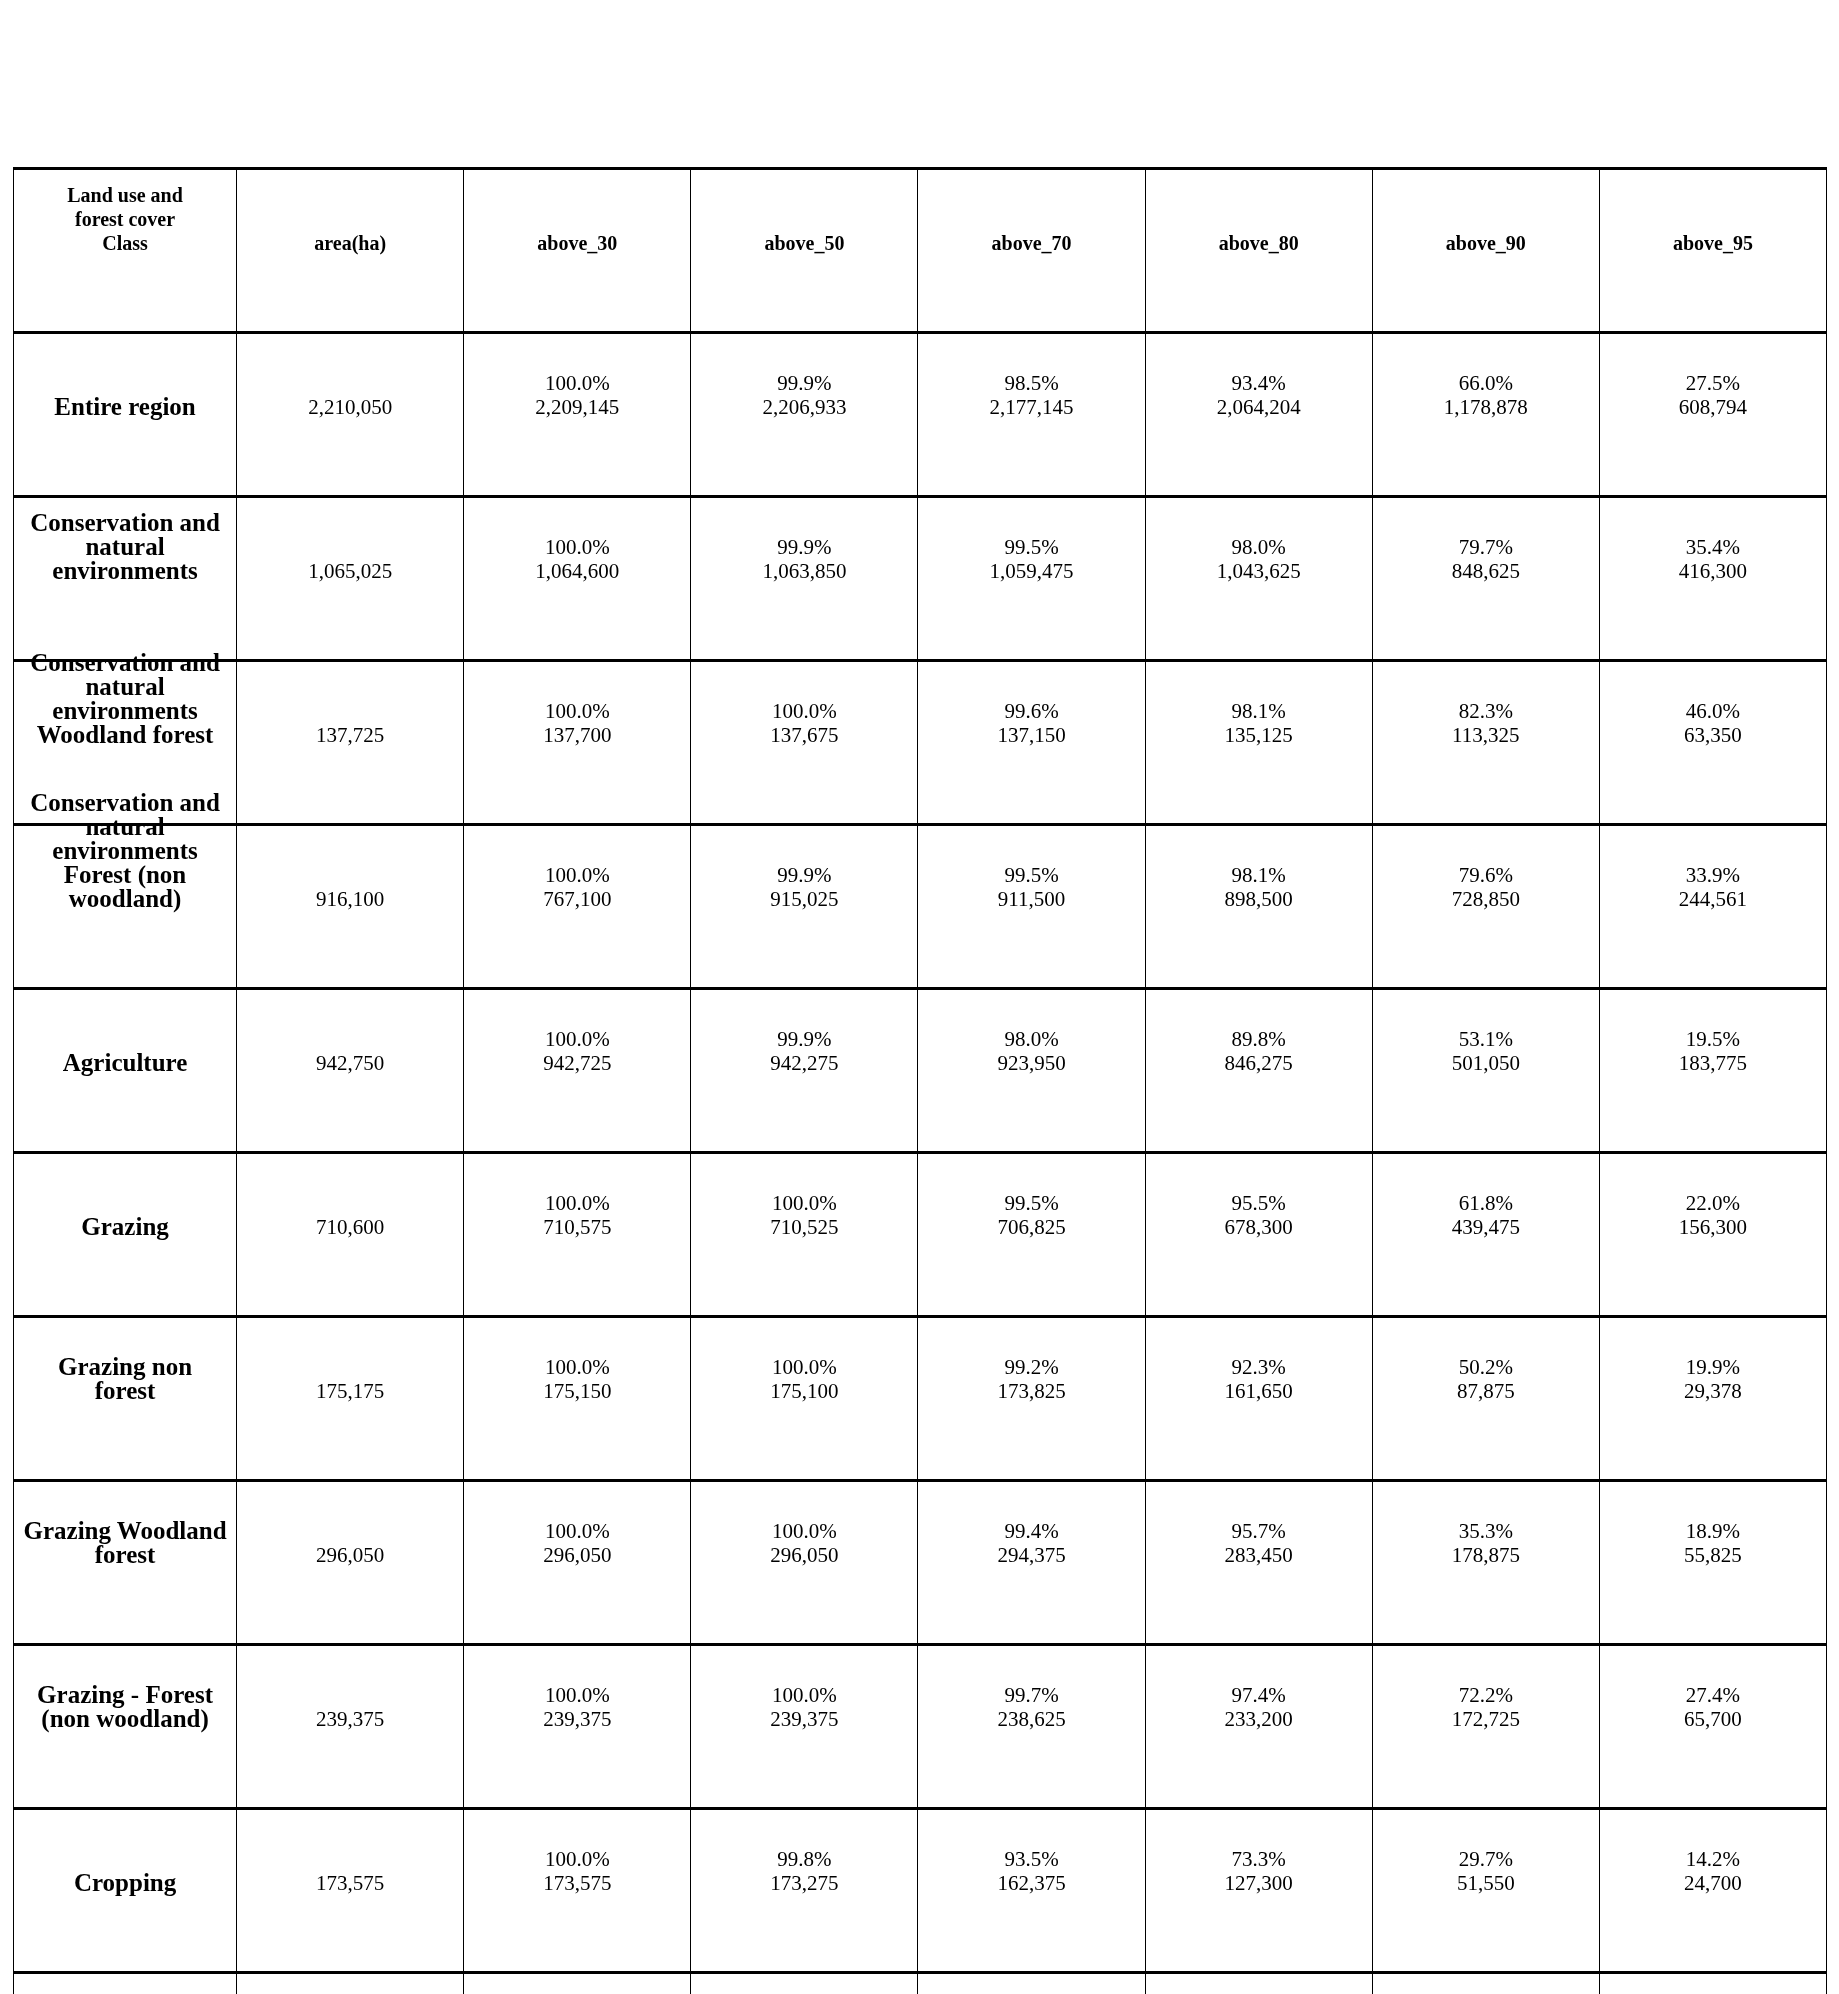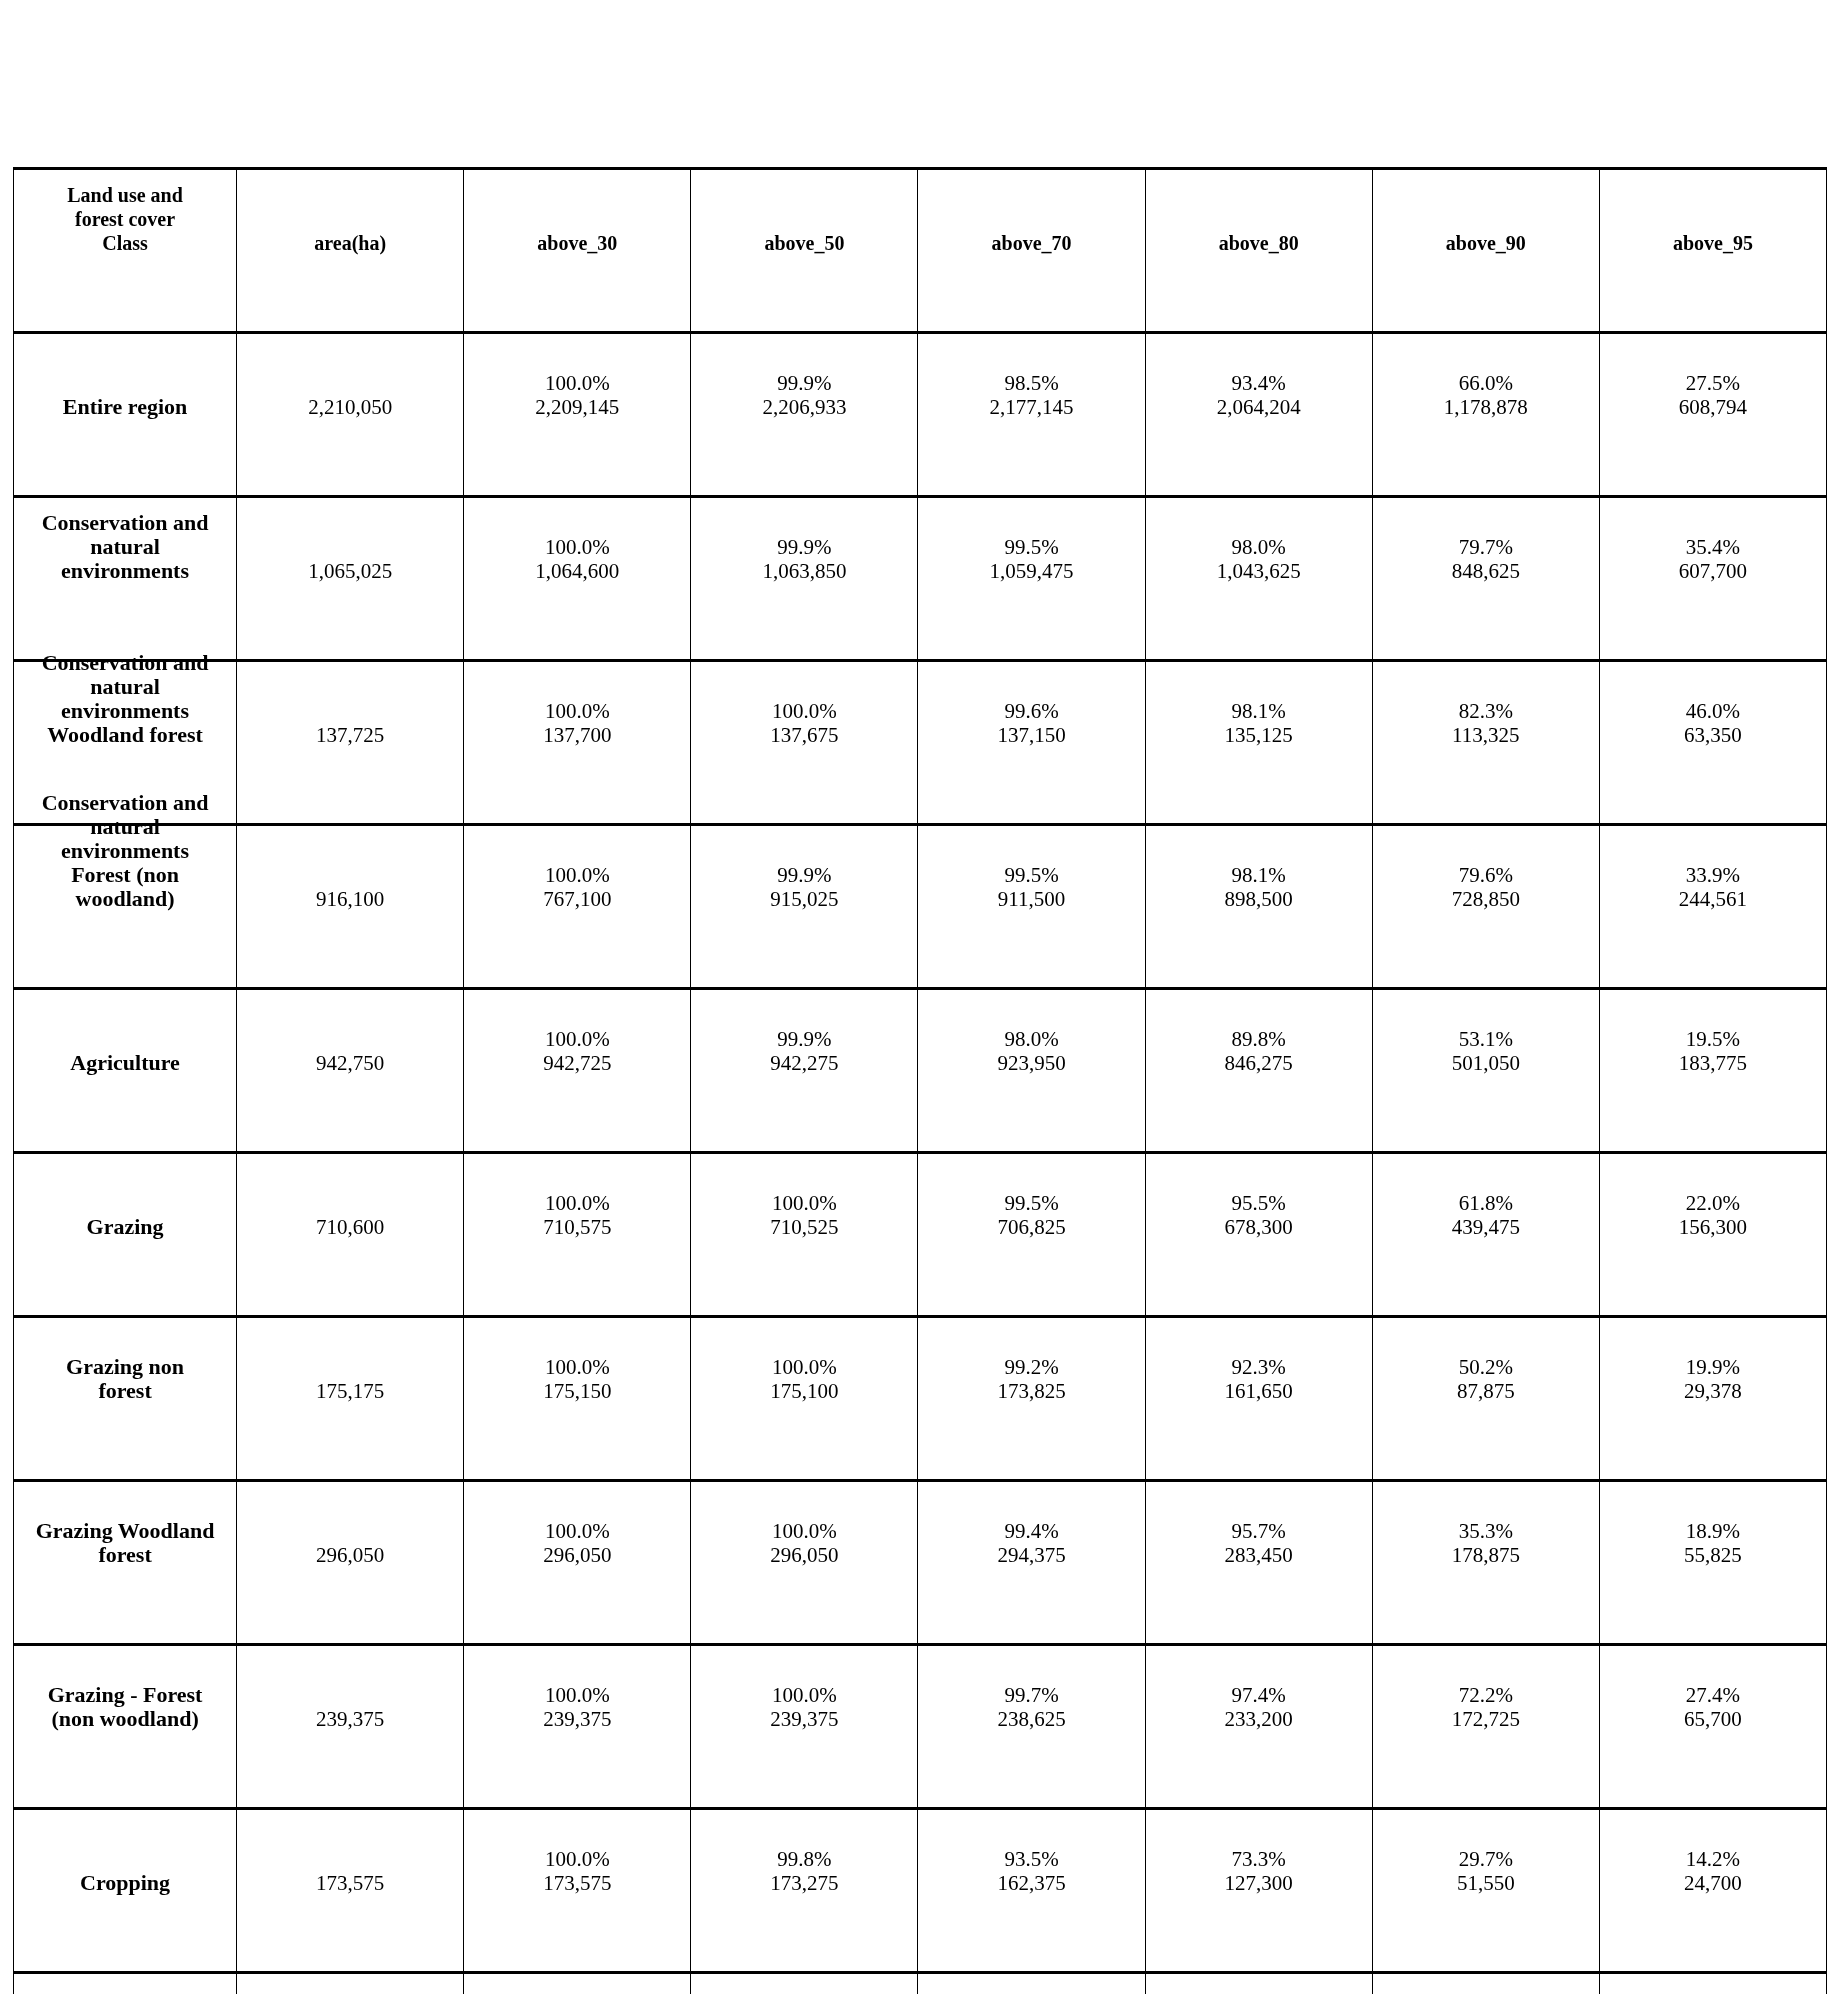--- a/index.html
+++ b/index.html
@@ -12,21 +12,21 @@
            font-size:25.5px; line-height:34px; color:#000; }
 
   
   table.tvc { position:absolute; left:13px; top:167px; width:1814px;
               border-collapse:collapse; table-layout:fixed; }
   .tvc th, .tvc td { border:1.6px solid #000; border-top-width:3.6px; border-bottom-width:3.6px;
                      padding:0; position:relative; background:#fff; }
   .inner { position:absolute; left:2.4px; right:2.4px; bottom:calc(50% - 4px);
            text-align:center; line-height:24px; white-space:pre-line; }
   .tvc th .inner { font-weight:bold; font-size:20px;margin-top:48px; }
-  .inner.lbl { font-weight:bold; font-size:22px; }
+  .inner.lbl { font-weight:bold; font-size:25px; }
   .inner.val { font-size:21px; }
 </style>
 </head>
 <body>
 
 <div class="page">
 
   <div class="title">
   </div>
 
@@ -116,21 +116,21 @@
           <td>
             <div class="inner val"><div>99.5%</div><div>1,059,475</div></div>
           </td>
           <td>
             <div class="inner val"><div>98.0%</div><div>1,043,625</div></div>
           </td>
           <td>
             <div class="inner val"><div>79.7%</div><div>848,625</div></div>
           </td>
           <td>
-            <div class="inner val"><div>35.4%</div><div>607,700</div></div>
+            <div class="inner val"><div>35.4%</div><div>416,300</div></div>
           </td>
         </tr>
         <tr style="height:164px">
           <td>
             <div class="inner lbl">Conservation and
 natural
 environments
 Woodland forest</div>
           </td>
           <td>

